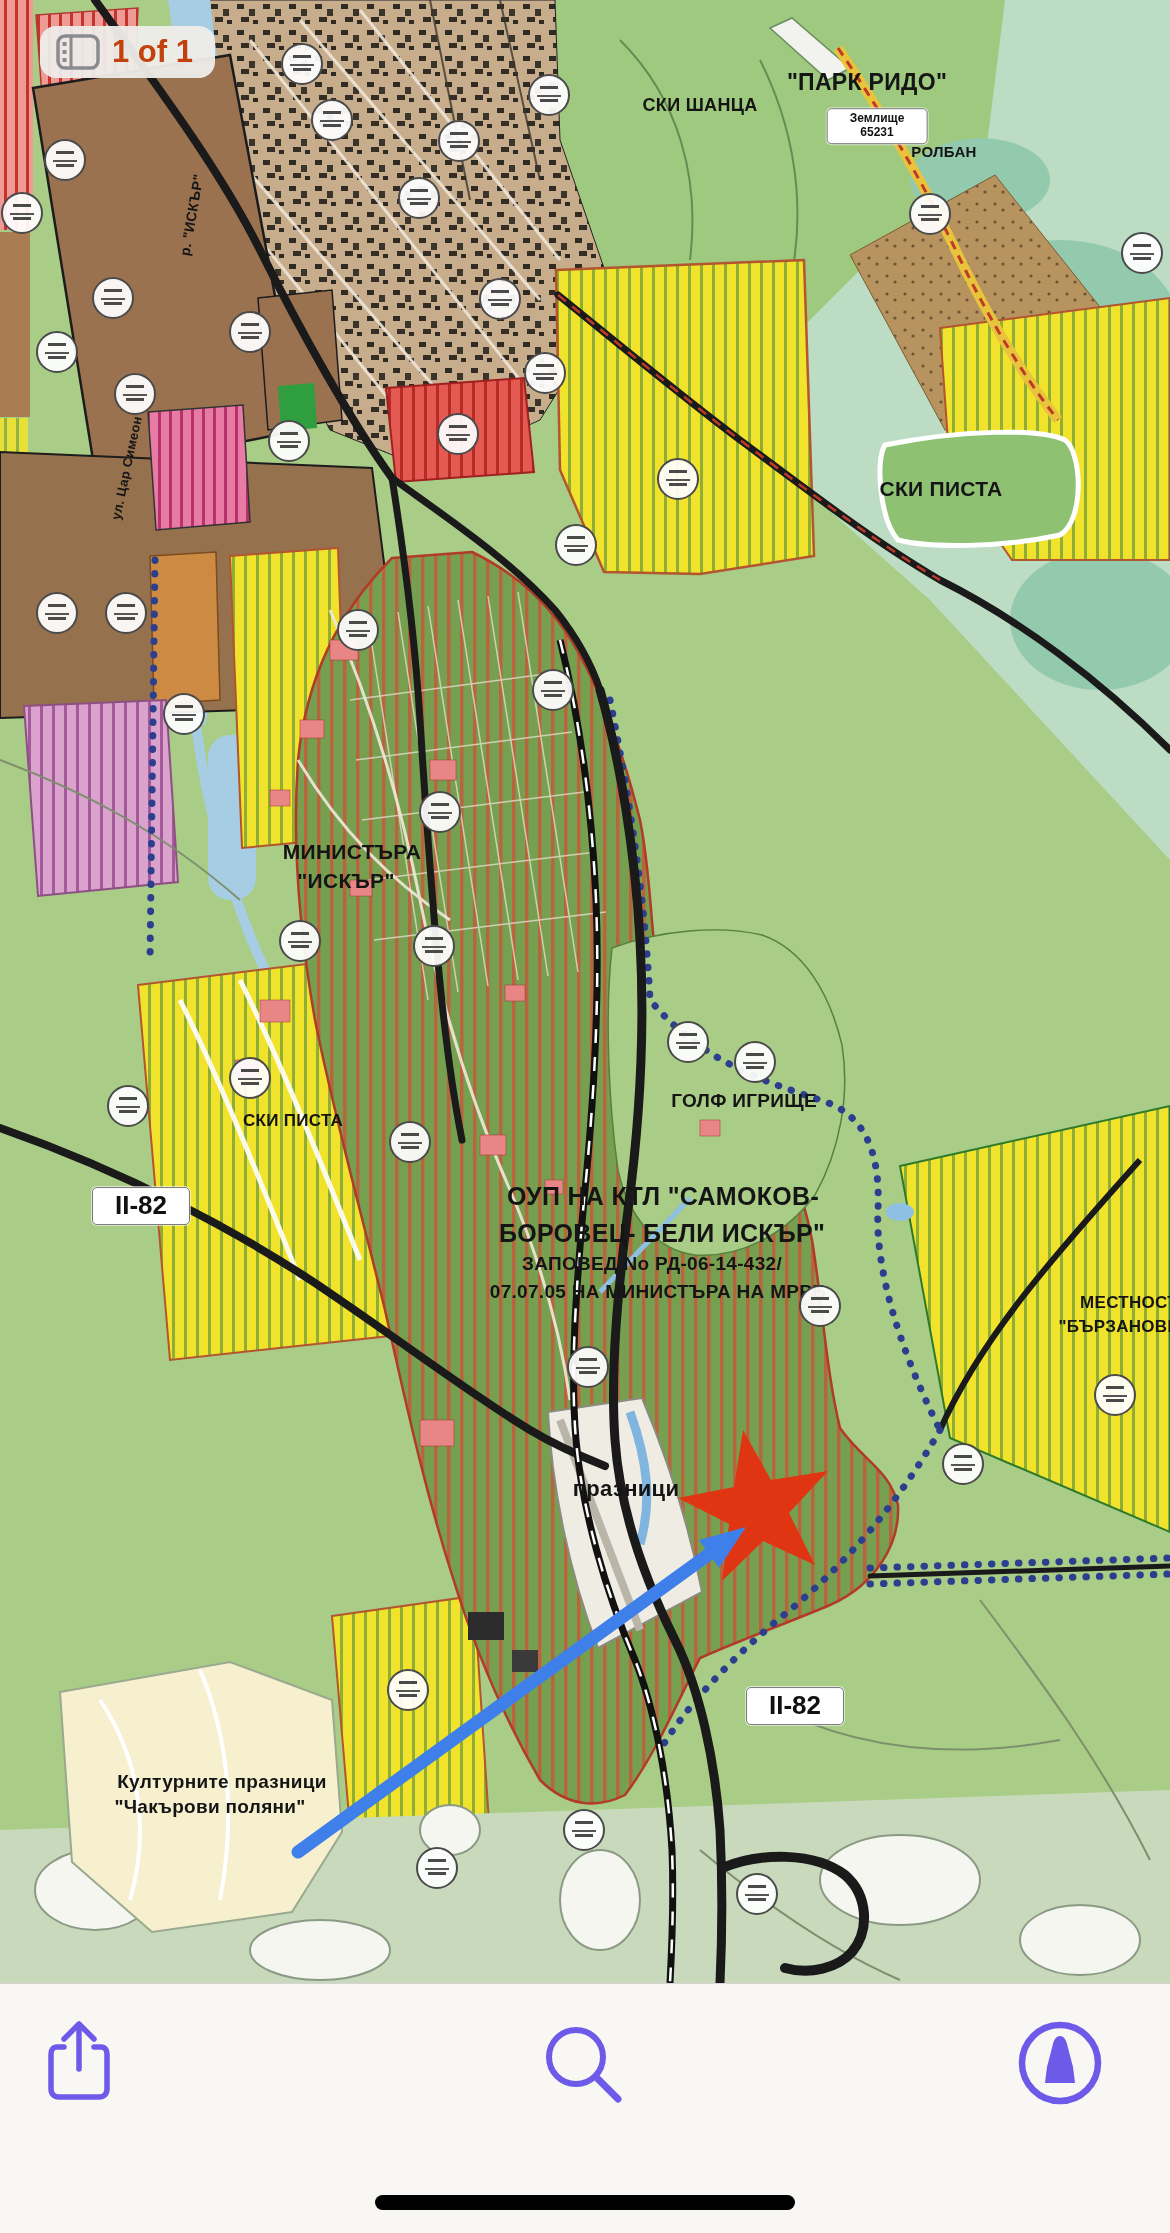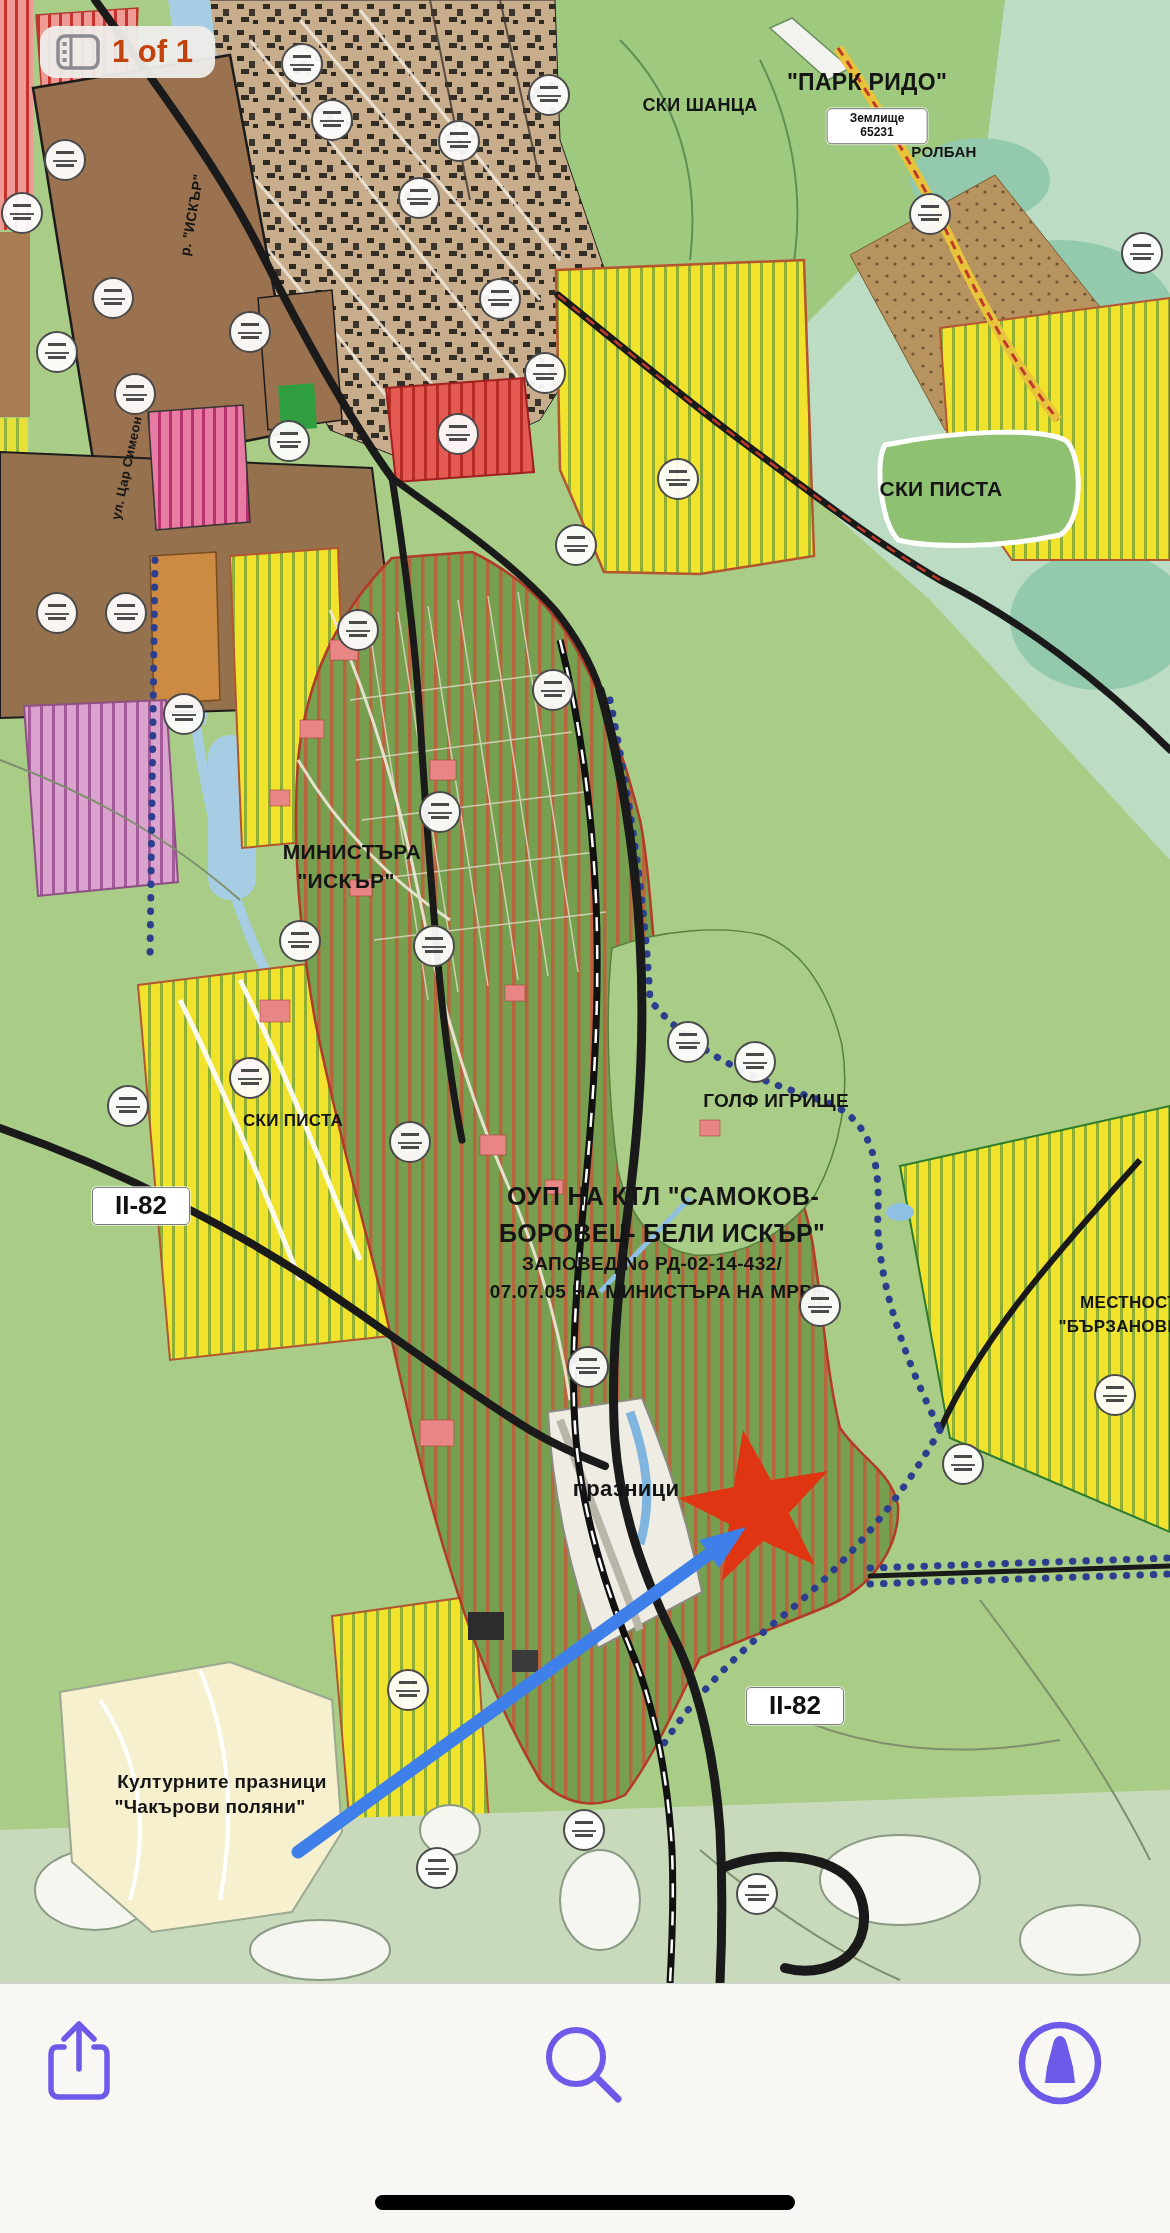--- a/index.html
+++ b/index.html
@@ -242,24 +242,24 @@
       <line x1="298" y1="1852" x2="712" y2="1552" stroke="#3F7FE9" stroke-width="13" stroke-linecap="round"></line>
       <polygon points="746,1527 719,1568 699,1540" fill="#3F7FE9"></polygon>
     </svg>
     <div class="labels">
         <div class="map-label" style="left: 700px; top: 106px; font-size: 18px;">СКИ ШАНЦА</div>
         <div class="map-label" style="left: 867px; top: 82px; font-size: 23px;">"ПАРК РИДО"</div>
         <div class="map-label" style="left: 944px; top: 152px; font-size: 15px;">РОЛБАН</div>
         <div class="map-label" style="left: 941px; top: 489px; font-size: 21px;">СКИ ПИСТА</div>
         <div class="map-label" style="left: 352px; top: 852px; font-size: 21px;">МИНИСТЪРА</div>
         <div class="map-label" style="left: 346px; top: 881px; font-size: 21px;">"ИСКЪР"</div>
-        <div class="map-label" style="left: 744px; top: 1101px; font-size: 19px; margin-left: 32px;">ГОЛФ ИГРИЩЕ</div>
+        <div class="map-label" style="left: 744px; top: 1101px; font-size: 19px;">ГОЛФ ИГРИЩЕ</div>
         <div class="map-label" style="left: 663px; top: 1196px; font-size: 25px;">ОУП НА КТЛ "САМОКОВ-</div>
         <div class="map-label" style="left: 662px; top: 1233px; font-size: 25px;">БОРОВЕЦ- БЕЛИ ИСКЪР"</div>
-        <div class="map-label" style="left: 652px; top: 1264px; font-size: 19px;">ЗАПОВЕД No РД-02-14-432/</div>
+        <div class="map-label" style="left: 652px; top: 1264px; font-size: 19px;">ЗАПОВЕД No РД-06-14-432/</div>
         <div class="map-label" style="left: 658px; top: 1292px; font-size: 19px;">07.07.05 НА МИНИСТЪРА НА МРРБ</div>
         <div class="map-label" style="left: 1129px; top: 1303px; font-size: 17px;">МЕСТНОСТ</div>
         <div class="map-label" style="left: 1128px; top: 1327px; font-size: 17px;">"БЪРЗАНОВИ П</div>
         <div class="map-label" style="left: 626px; top: 1489px; font-size: 22px; font-weight: 600;">празници</div>
         <div class="map-label" style="left: 293px; top: 1121px; font-size: 17px;">СКИ ПИСТА</div>
         <div class="map-label" style="left: 222px; top: 1782px; font-size: 19px; font-weight: 600;">Културните празници</div>
         <div class="map-label" style="left: 210px; top: 1807px; font-size: 19px; font-weight: 600;">"Чакърови поляни"</div>
         <div class="map-label" style="left: 192px; top: 215px; font-size: 14px; transform: translate(-50%, -50%) rotate(-80deg);">р. "ИСКЪР"</div>
         <div class="map-label" style="left: 127px; top: 468px; font-size: 13px; font-weight: 600; transform: translate(-50%, -50%) rotate(-78deg);">ул. Цар Симеон</div>
         <div class="map-label-boxed" style="left: 141px; top: 1206px; font-size: 26px;">II-82</div>

